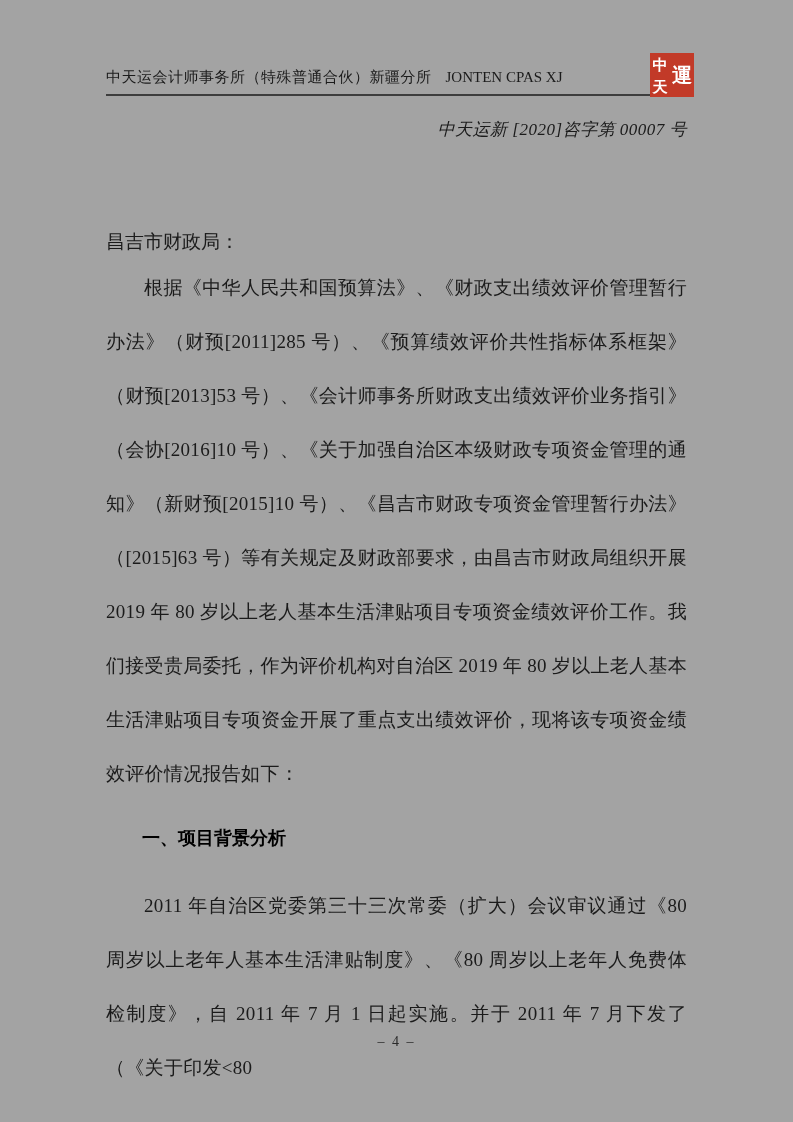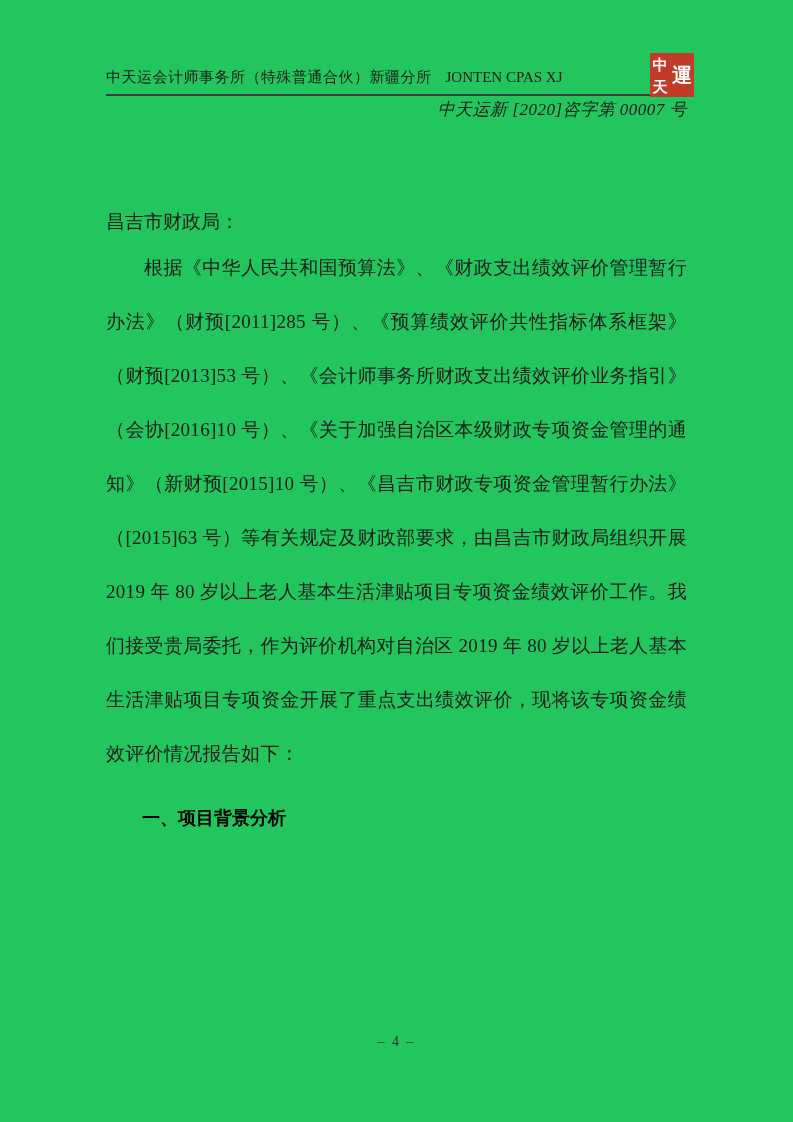--- a/index.html
+++ b/index.html
@@ -2,21 +2,21 @@
 <html><head>
 <meta charset="utf-8">
 <style>
   * { margin: 0; padding: 0; box-sizing: border-box; }
   html, body { background: #ffffff; }
   .page {
     position: relative;
     width: 793px;
     height: 1122px;
     margin: 0 auto;
-    background: #22c55e;
+    background: #a3a3a3;
     font-family: "Liberation Serif", "DejaVu Serif", serif;
     color: #1b1b1b;
     overflow: hidden;
   }
   .content {
     padding: 0 106px;
   }
   
   .doc-header {
     position: relative;
@@ -60,21 +60,21 @@
     max-width: 590px;
     text-align: center;
     font-family: "Liberation Sans", "DejaVu Sans", sans-serif;
     font-weight: bold;
     font-size: 23px;
     line-height: 47px;
     letter-spacing: 1px;
     color: #000;
   }
   .doc-number {
-    margin-top: 2px;
+    margin-top: 22px;
     text-align: right;
     font-style: italic;
     font-size: 17px;
     letter-spacing: 0.5px;
   }
   
   .salutation {
     margin-top: 82px;
     font-size: 19px;
     line-height: 38px;
@@ -138,20 +138,21 @@
 
     <div class="doc-number">中天运新 [2020]咨字第 00007 号</div>
 
     <div class="salutation">昌吉市财政局：</div>
 
     <p class="body-para">根据《中华人民共和国预算法》、《财政支出绩效评价管理暂行办法》（财预[2011]285 号）、《预算绩效评价共性指标体系框架》（财预[2013]53 号）、《会计师事务所财政支出绩效评价业务指引》（会协[2016]10 号）、《关于加强自治区本级财政专项资金管理的通知》（新财预[2015]10 号）、《昌吉市财政专项资金管理暂行办法》（[2015]63 号）等有关规定及财政部要求，由昌吉市财政局组织开展 2019 年 80 岁以上老人基本生活津贴项目专项资金绩效评价工作。我们接受贵局委托，作为评价机构对自治区 2019 年 80 岁以上老人基本生活津贴项目专项资金开展了重点支出绩效评价，现将该专项资金绩效评价情况报告如下：</p>
 
     <h2 class="section-heading">一、项目背景分析</h2>
 
 
+    <p class="body-para policy-para">2011 年自治区党委第三十三次常委（扩大）会议审议通过《80 周岁以上老年人基本生活津贴制度》、《80 周岁以上老年人免费体检制度》，自 2011 年 7 月 1 日起实施。并于 2011 年 7 月下发了（《关于印发&lt;80</p>
 
   </div>
 
   <div class="page-footer">
     <span class="page-number">– 4 –</span>
   </div>
 
 </div>
 
 </body></html>

